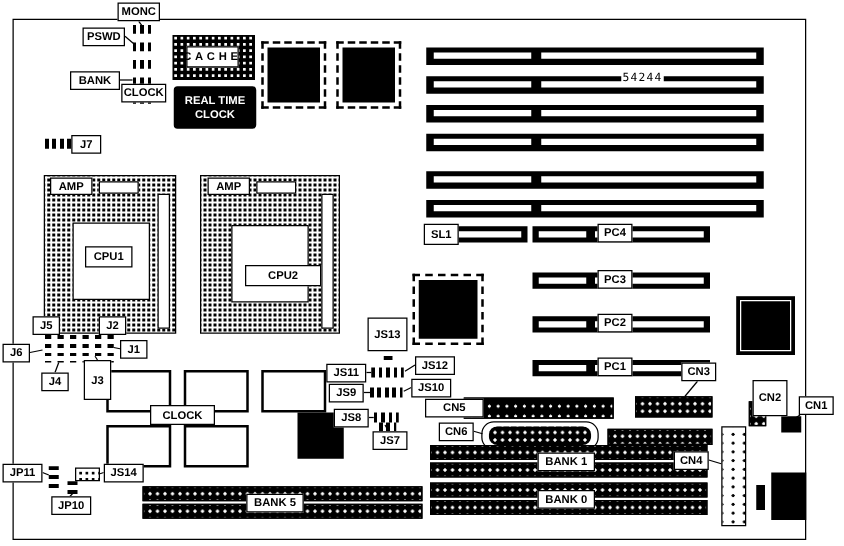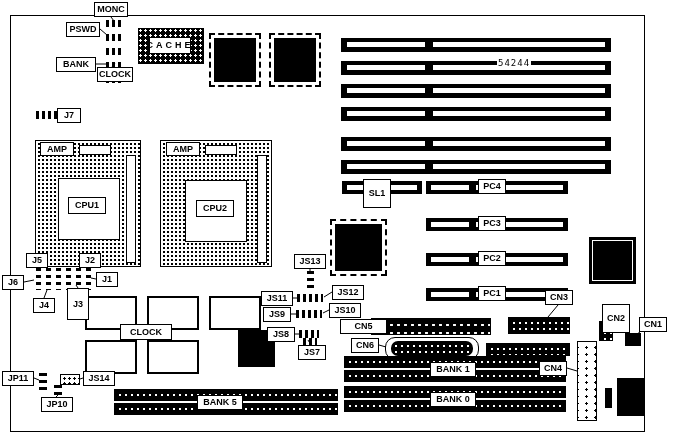--- a/index.html
+++ b/index.html
@@ -70,20 +70,24 @@
 
   <div class="board"></div>
 
   <div class="pins-h" style="left:106px;top:20px;width:18px;height:7px"></div>
   <div class="pins-h" style="left:106px;top:34px;width:18px;height:7px"></div>
   <div class="pins-h" style="left:106px;top:48px;width:18px;height:7px"></div>
   <div class="pins-h" style="left:106px;top:62px;width:18px;height:7px"></div>
   <div class="pins-h" style="left:106px;top:76px;width:18px;height:7px"></div>
 
   <div class="bios-chip" style="left:138px;top:28px;width:66px;height:36px"></div>
+  <div class="rtc" style="left:139px;top:69px;width:66px;height:34px">
+    <span>REAL TIME</span>
+    <span>CLOCK</span>
+  </div>
 
   <div class="qfp" style="left:209px;top:33px;width:52px;height:54px">
       <i></i>
     </div>
   <div class="qfp" style="left:269px;top:33px;width:52px;height:54px">
       <i></i>
     </div>
 
   <div class="isa" style="left:341px;top:38px">
       <i class="a"></i>
@@ -226,27 +230,27 @@
 
   <div class="callout" style="left:94px;top:2px;width:34px;height:15px">MONC</div>
   <div class="callout" style="left:66px;top:22px;width:34px;height:15px">PSWD</div>
   <div class="callout" style="left:56px;top:57px;width:40px;height:15px">BANK</div>
   <div class="callout" style="left:97px;top:67px;width:36px;height:15px">CLOCK</div>
   <div class="callout" style="left:149px;top:37px;width:42px;height:17px;letter-spacing:3px">CACHE</div>
   <div class="callout" style="left:57px;top:108px;width:24px;height:15px">J7</div>
   <div class="callout" style="left:40px;top:142px;width:34px;height:14px">AMP</div>
   <div class="callout" style="left:166px;top:142px;width:34px;height:14px">AMP</div>
   <div class="callout" style="left:68px;top:197px;width:38px;height:17px">CPU1</div>
-  <div class="callout" style="left:196px;top:200px;width:38px;height:17px">CPU2</div>
-  <div class="callout" style="left:363px;top:179px;width:28px;height:29px">SL1</div>
+  <div class="callout" style="left:196px;top:212px;width:61px;height:17px">CPU2</div>
+  <div class="callout" style="left:339px;top:179px;width:28px;height:17px">SL1</div>
   <div class="callout" style="left:478px;top:179px;width:28px;height:15px">PC4</div>
   <div class="callout" style="left:478px;top:216px;width:28px;height:15px">PC3</div>
   <div class="callout" style="left:478px;top:251px;width:28px;height:15px">PC2</div>
   <div class="callout" style="left:478px;top:286px;width:28px;height:15px">PC1</div>
-  <div class="callout" style="left:294px;top:254px;width:32px;height:15px">JS13</div>
+  <div class="callout" style="left:294px;top:254px;width:32px;height:27px">JS13</div>
   <div class="callout" style="left:26px;top:253px;width:22px;height:15px">J5</div>
   <div class="callout" style="left:79px;top:253px;width:22px;height:15px">J2</div>
   <div class="callout" style="left:2px;top:275px;width:22px;height:15px">J6</div>
   <div class="callout" style="left:96px;top:272px;width:22px;height:15px">J1</div>
   <div class="callout" style="left:67px;top:288px;width:22px;height:32px">J3</div>
   <div class="callout" style="left:33px;top:298px;width:22px;height:15px">J4</div>
   <div class="callout" style="left:261px;top:291px;width:32px;height:15px">JS11</div>
   <div class="callout" style="left:332px;top:285px;width:32px;height:15px">JS12</div>
   <div class="callout" style="left:263px;top:307px;width:28px;height:15px">JS9</div>
   <div class="callout" style="left:329px;top:303px;width:32px;height:15px">JS10</div>

